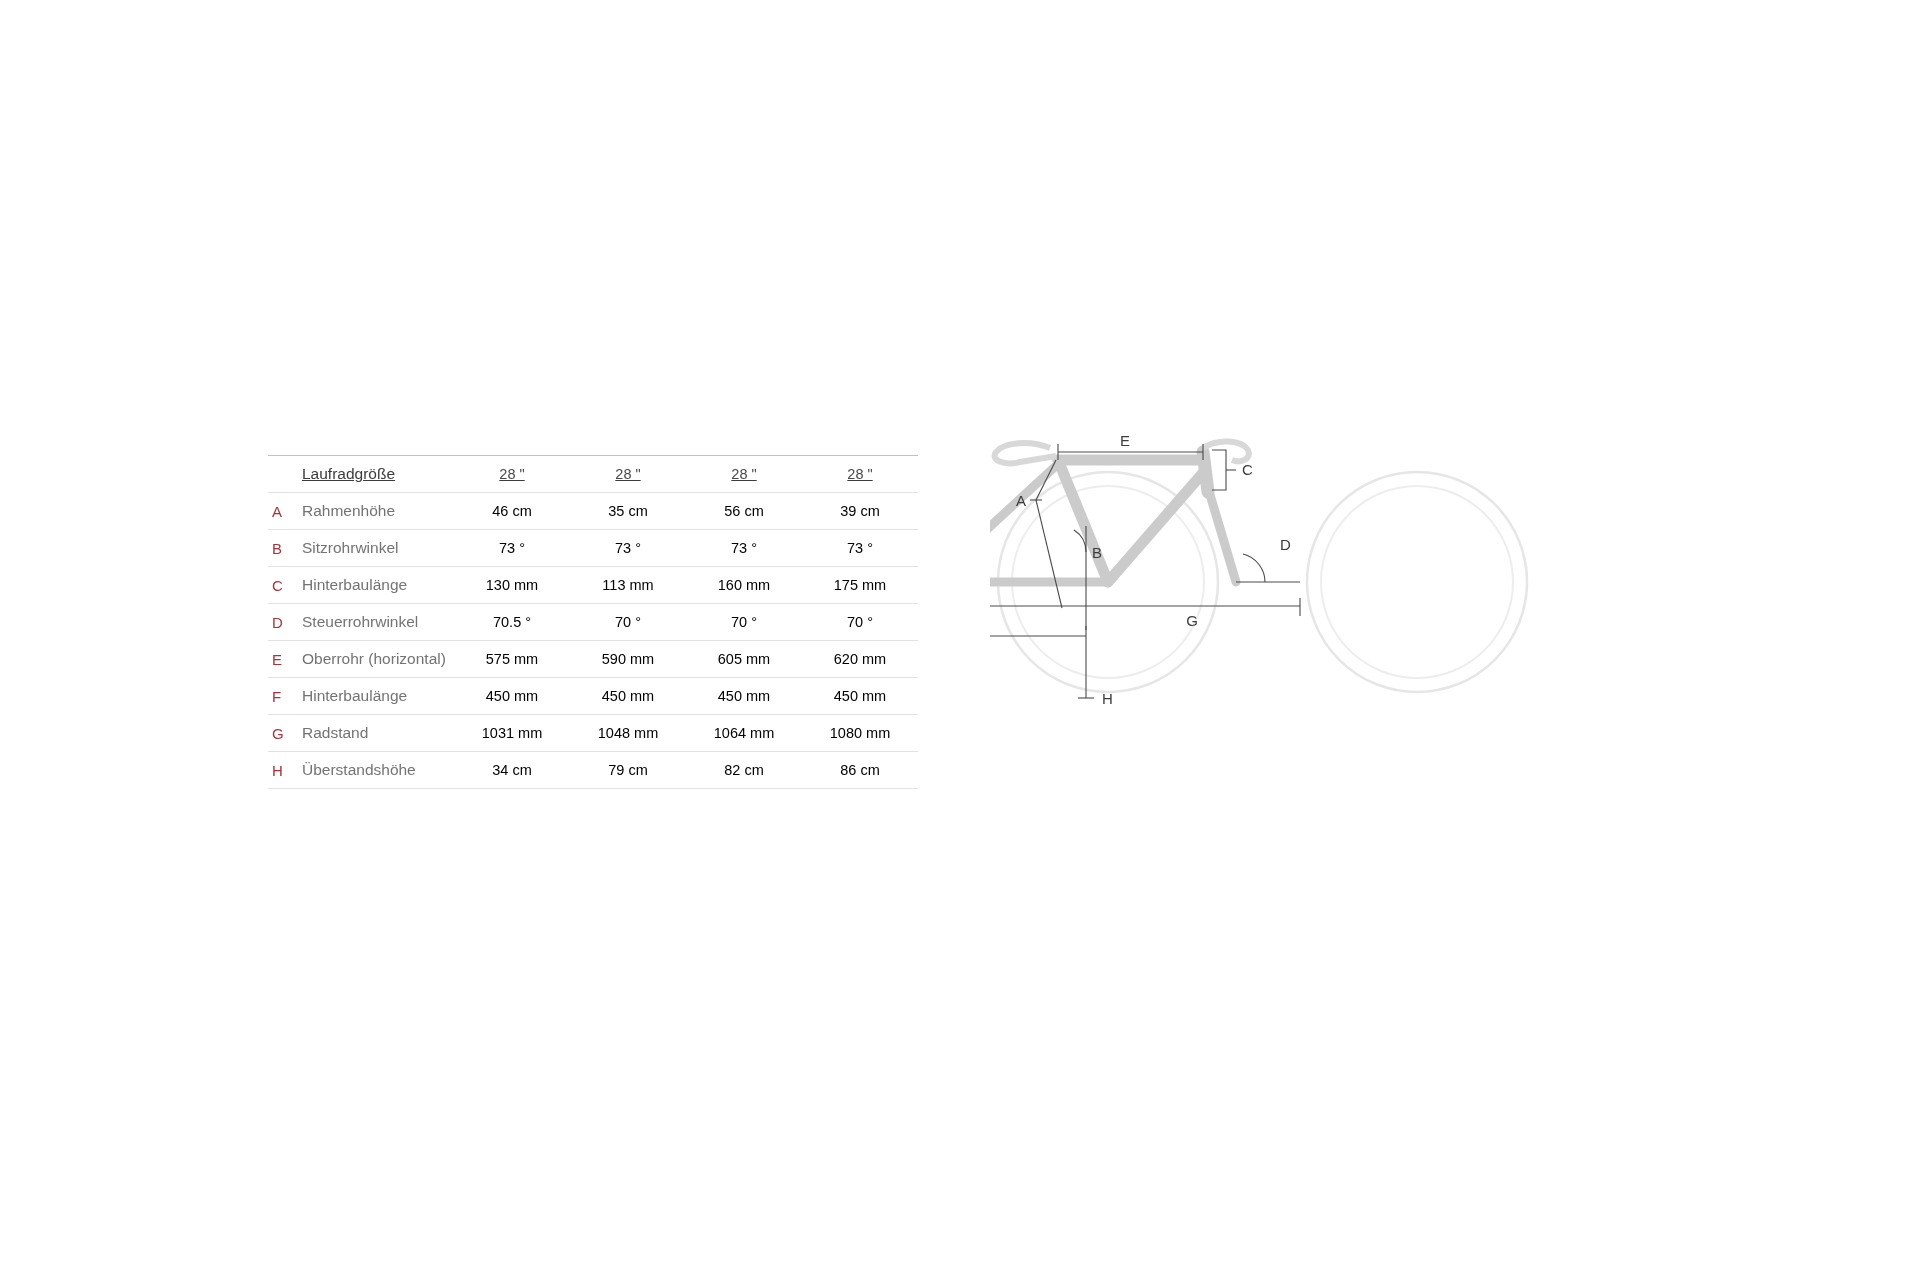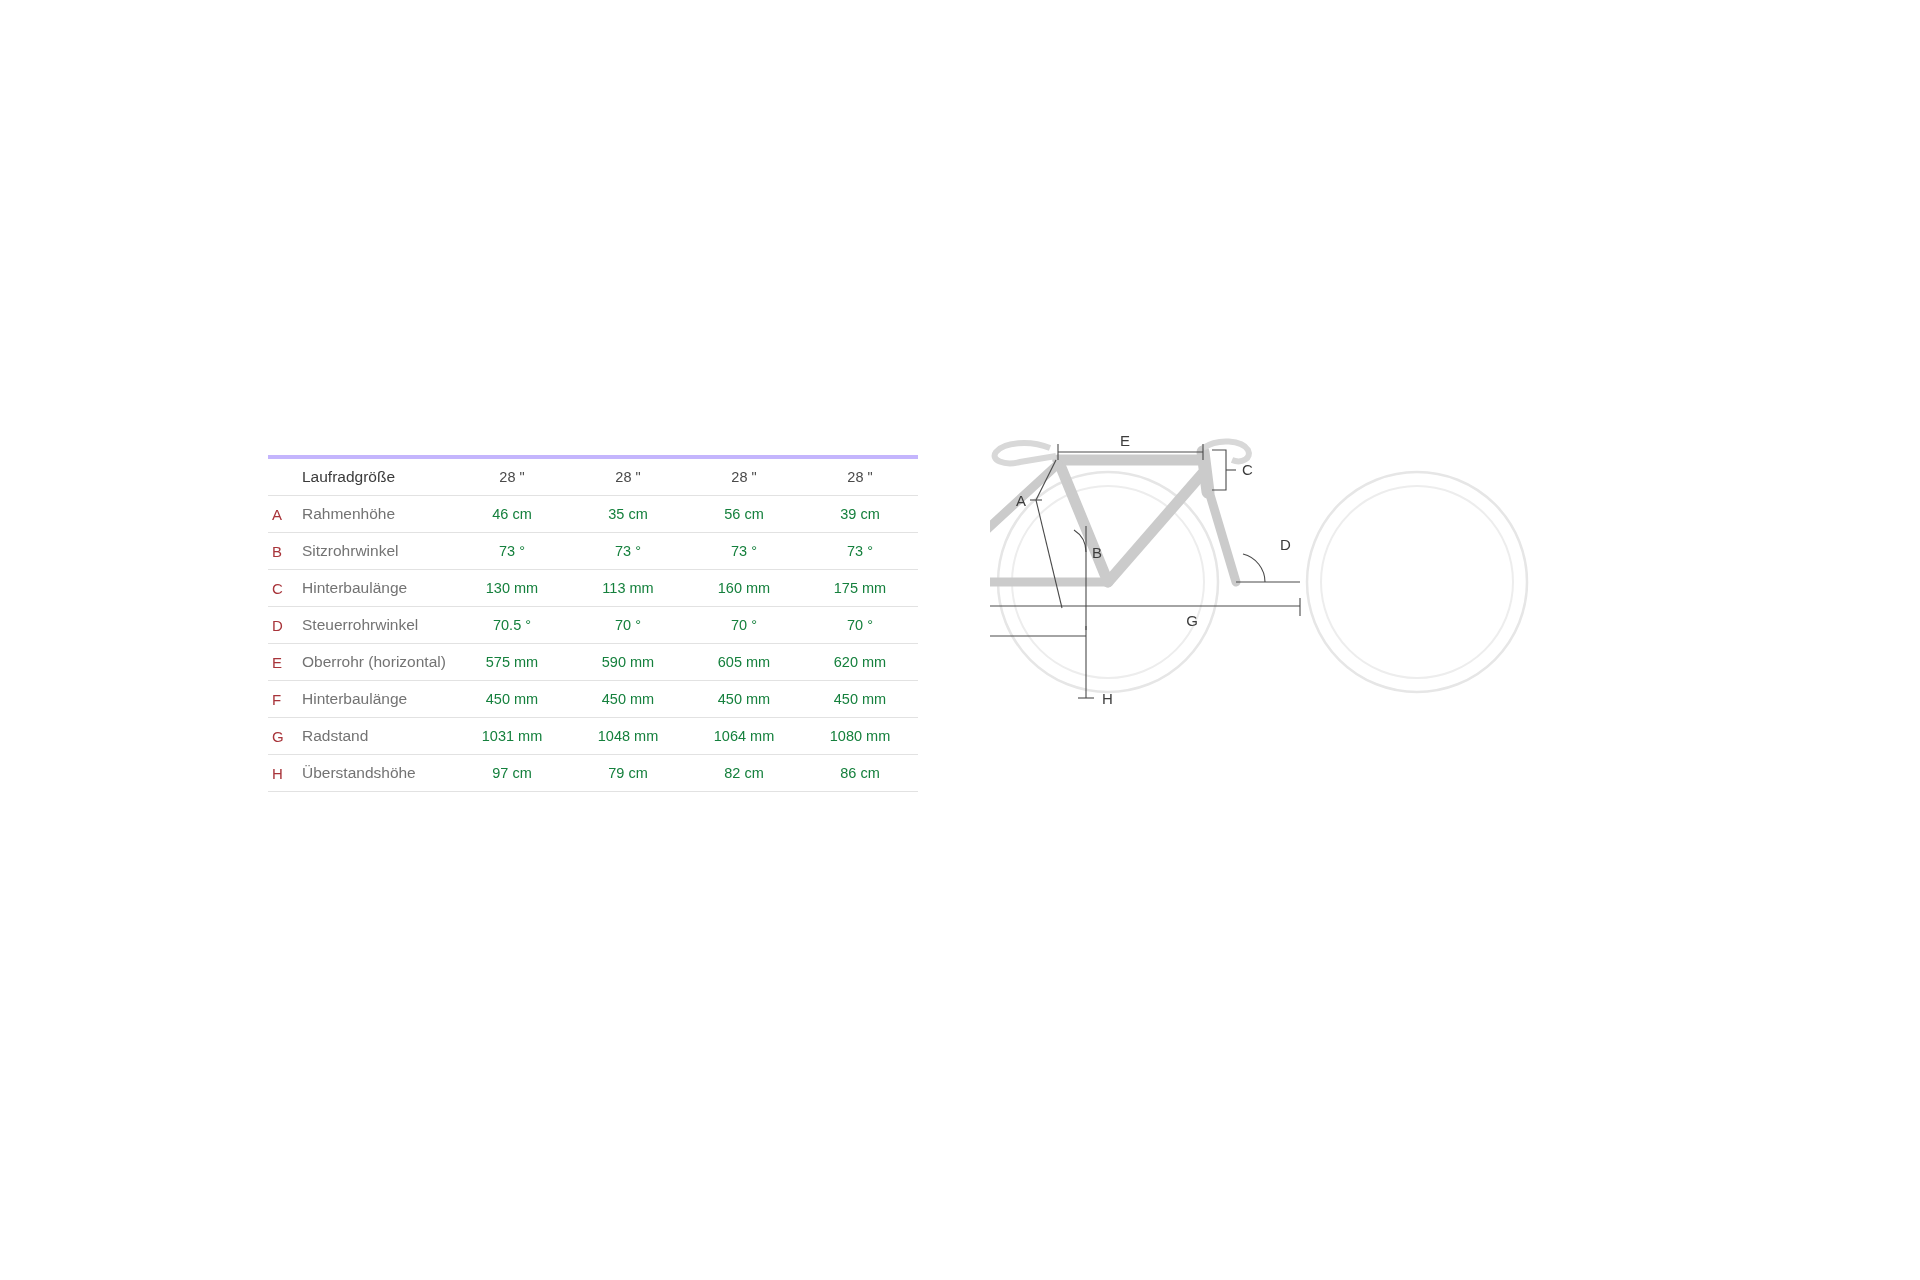--- a/index.html
+++ b/index.html
@@ -25,21 +25,22 @@
   }
   table.geo {
     border-collapse: collapse;
     width: 650px;
     font-size: 15.5px;
   }
   table.geo tr {
     border-bottom: 1px solid #e2e2e2;
   }
   table.geo tr:first-child {
-    border-top: 4px solid #c4b5fd;
+    border-top: 1px solid #c4b5fd;
+    text-decoration: underline;
   }
   table.geo td {
     padding: 9px 4px 9px 4px;
     vertical-align: middle;
     white-space: nowrap;
   }
   td.key {
     width: 22px;
     color: #a8343a;
     font-size: 15px;
@@ -48,21 +49,21 @@
     padding-right: 4px;
   }
   td.label {
     color: #737373;
     font-size: 15.5px;
     text-align: left;
     padding-left: 2px;
   }
   td.val {
     text-align: center;
-    color: #15803d;
+    color: #000000;
     font-size: 14.5px;
     width: 108px;
   }
   tr.head td.label {
     color: #3b3b3b;
   }
   tr.head td.val {
     color: #4a4a4a;
   }
 
@@ -157,21 +158,21 @@
         <td class="label">Radstand</td>
         <td class="val">1031 mm</td>
         <td class="val">1048 mm</td>
         <td class="val">1064 mm</td>
         <td class="val">1080 mm</td>
       </tr>
 
       <tr>
         <td class="key">H</td>
         <td class="label">Überstandshöhe</td>
-        <td class="val">97 cm</td>
+        <td class="val">34 cm</td>
         <td class="val">79 cm</td>
         <td class="val">82 cm</td>
         <td class="val">86 cm</td>
       </tr>
     </tbody>
   </table>
 </div>
 
 <div id="bike-diagram">
   <svg width="680" height="360" viewBox="0 0 680 360" xmlns="http://www.w3.org/2000/svg">

